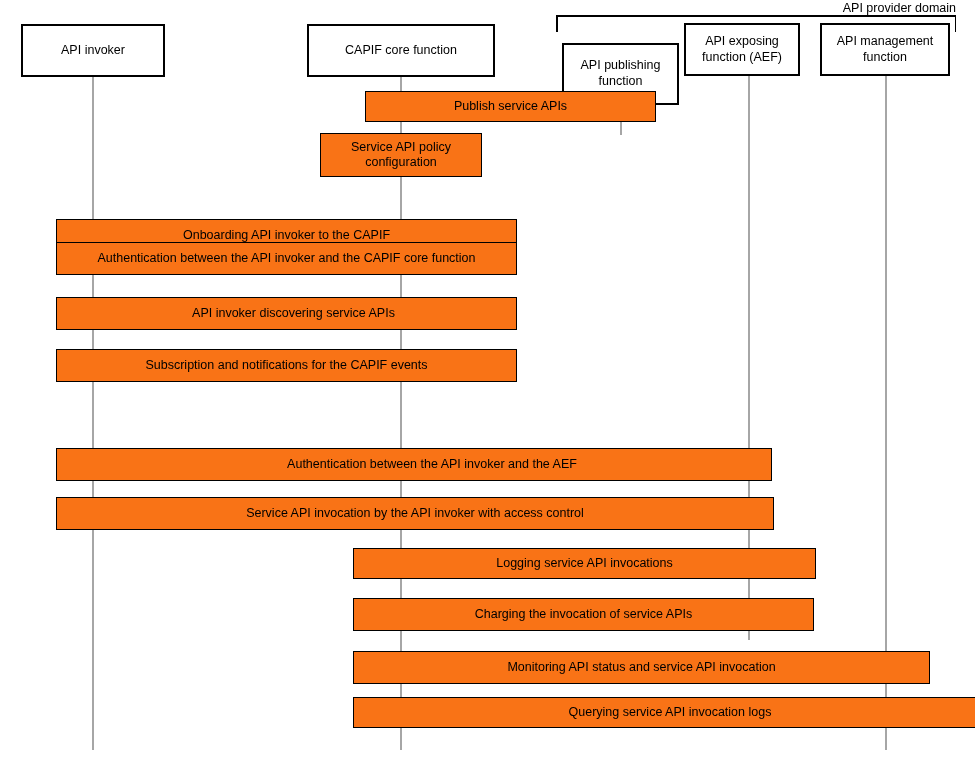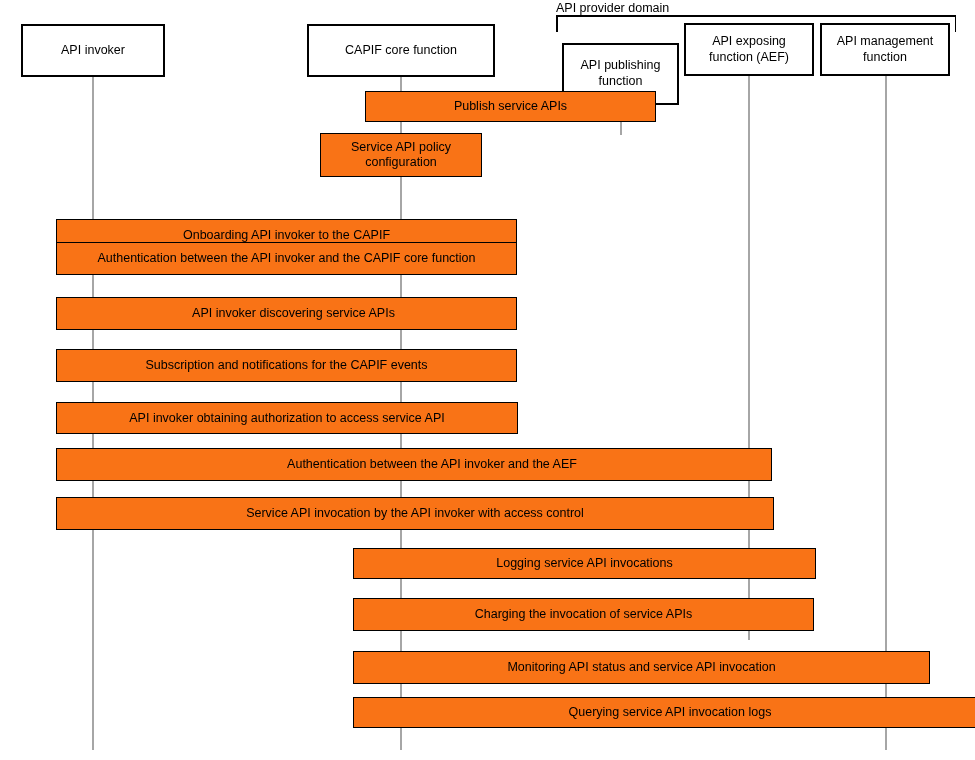--- a/index.html
+++ b/index.html
@@ -54,21 +54,21 @@
   }
   .bracket-tick {
     position: absolute;
     width: 1.5px;
     background: #000000;
   }
   .domain-label {
     position: absolute;
     font-size: 12.5px;
     color: #000000;
-    text-align: left;
+    text-align: right;
   }
 </style>
 </head>
 <body>
 
 <div class="canvas">
 
   <div class="domain-label" style="left:556px; top:1px; width:400px;">API provider domain</div>
   <div class="bracket-h" style="left:556px; top:15px; width:400px;"></div>
   <div class="bracket-tick" style="left:556px; top:15px; height:17px;"></div>
@@ -82,21 +82,21 @@
 
   <div class="actor" style="left:21px; top:24px; width:144px; height:53px;">
     <span>API invoker</span>
   </div>
   <div class="actor" style="left:307px; top:24px; width:188px; height:53px;">
     <span>CAPIF core function</span>
   </div>
   <div class="actor" style="left:562px; top:23px; width:117px; height:62px;margin-top:20px;">
     <span>API publishing function</span>
   </div>
-  <div class="actor" style="left:684px; top:23px; width:130px; height:53px;">
+  <div class="actor" style="left:684px; top:23px; width:116px; height:53px;">
     <span>API exposing function (AEF)</span>
   </div>
   <div class="actor" style="left:820px; top:23px; width:130px; height:53px;">
     <span>API management function</span>
   </div>
 
   <div class="activity" style="left:365px; top:91px; width:291px; height:31px;">
     <span>Publish service APIs</span>
   </div>
   <div class="activity" style="left:320px; top:133px; width:162px; height:44px;">
@@ -107,23 +107,20 @@
   </div>
   <div class="activity" style="left:56px; top:242px; width:461px; height:33px;">
     <span>Authentication between the API invoker and the CAPIF core function</span>
   </div>
   <div class="activity" style="left:56px; top:297px; width:461px; height:33px;padding-left:20px;">
     <span>API invoker discovering service APIs</span>
   </div>
   <div class="activity" style="left:56px; top:349px; width:461px; height:33px;">
     <span>Subscription and notifications for the CAPIF events</span>
   </div>
-  <div class="activity" style="left:56px; top:402px; width:462px; height:32px;">
-    <span>API invoker obtaining authorization to access service API</span>
-  </div>
   <div class="activity" style="left:56px; top:448px; width:716px; height:33px;padding-left:42px;">
     <span>Authentication between the API invoker and the AEF</span>
   </div>
   <div class="activity" style="left:56px; top:497px; width:718px; height:33px;">
     <span>Service API invocation by the API invoker with access control</span>
   </div>
   <div class="activity" style="left:353px; top:548px; width:463px; height:31px;align-items:center;">
     <span>Logging service API invocations</span>
   </div>
   <div class="activity" style="left:353px; top:598px; width:461px; height:33px;">

